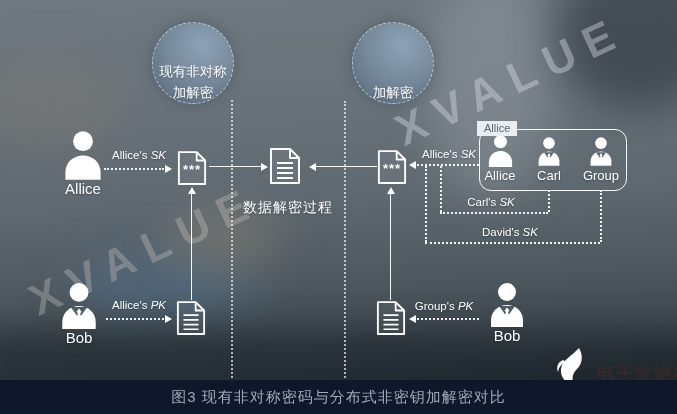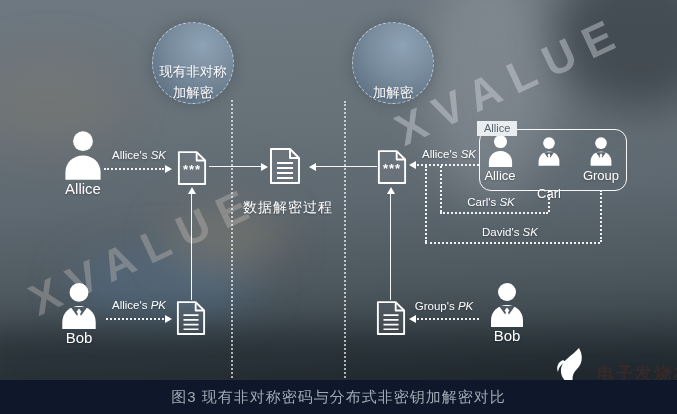--- a/index.html
+++ b/index.html
@@ -138,21 +138,21 @@
     <div class="lbl" style="left:477px;top:168px;width:46px;font-size:13px;">Allice</div>
 
     <div class="icon" style="left:536px;top:137px;">
       <svg width="26" height="29" viewBox="0 0 40 44">
         <circle cx="20" cy="9" r="9" fill="#fff"></circle>
         <path d="M4 44 v-6.5 c0-9.5 7.5-15.5 16-15.5 s16 6 16 15.5 V44 Z" fill="#fff"></path>
         <path d="M12 23 L20 34 L28 23 Z" fill="#5b656d"></path>
         <path d="M20 24.5 l2.4 3.1 -1.3 1.6 1.7 5.6 -2.8 3 -2.8 -3 1.7 -5.6 -1.3 -1.6 z" fill="#fff"></path>
       </svg>
     </div>
-    <div class="lbl" style="left:527px;top:168px;width:44px;font-size:13px;margin-top:18px;">Carl</div>
+    <div class="lbl" style="left:527px;top:168px;width:44px;font-size:13px;">Carl</div>
 
     <div class="icon" style="left:588px;top:137px;">
       <svg width="26" height="29" viewBox="0 0 40 44">
         <circle cx="20" cy="9" r="9" fill="#fff"></circle>
         <path d="M4 44 v-6.5 c0-9.5 7.5-15.5 16-15.5 s16 6 16 15.5 V44 Z" fill="#fff"></path>
         <path d="M12 23 L20 34 L28 23 Z" fill="#5b656d"></path>
         <path d="M20 24.5 l2.4 3.1 -1.3 1.6 1.7 5.6 -2.8 3 -2.8 -3 1.7 -5.6 -1.3 -1.6 z" fill="#fff"></path>
       </svg>
     </div>
     <div class="lbl" style="left:578px;top:168px;width:46px;font-size:13px;">Group</div>

